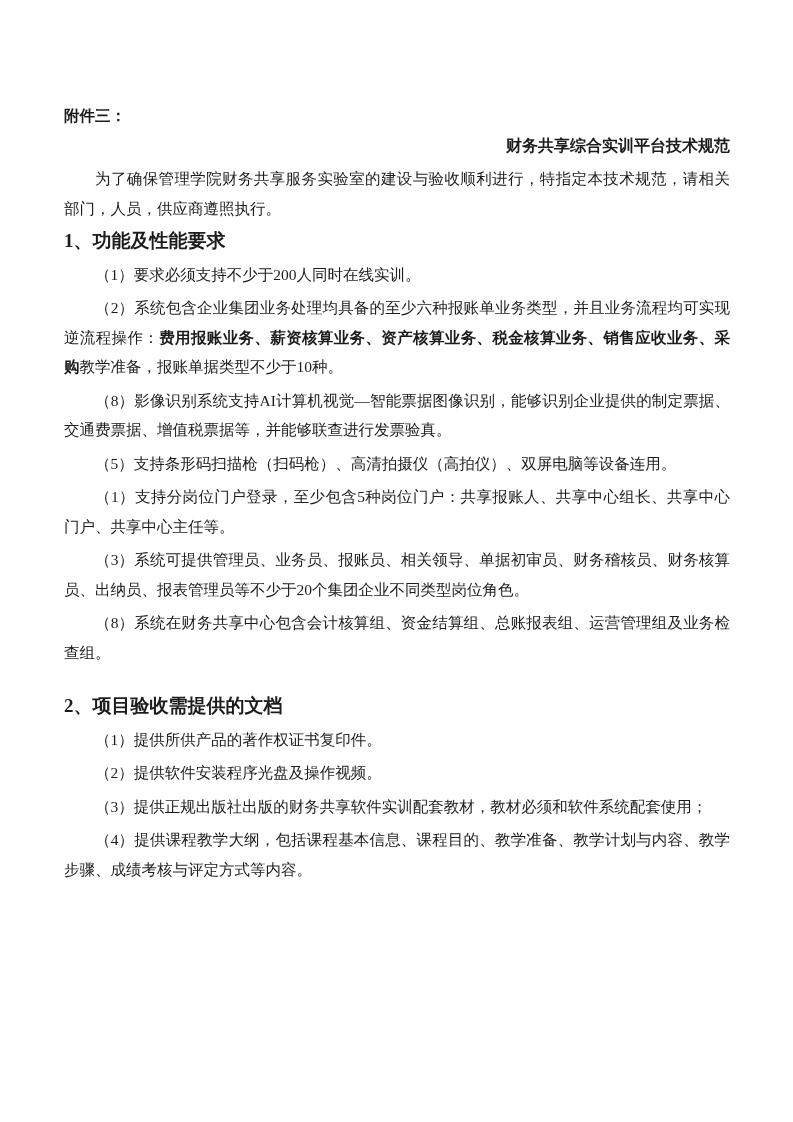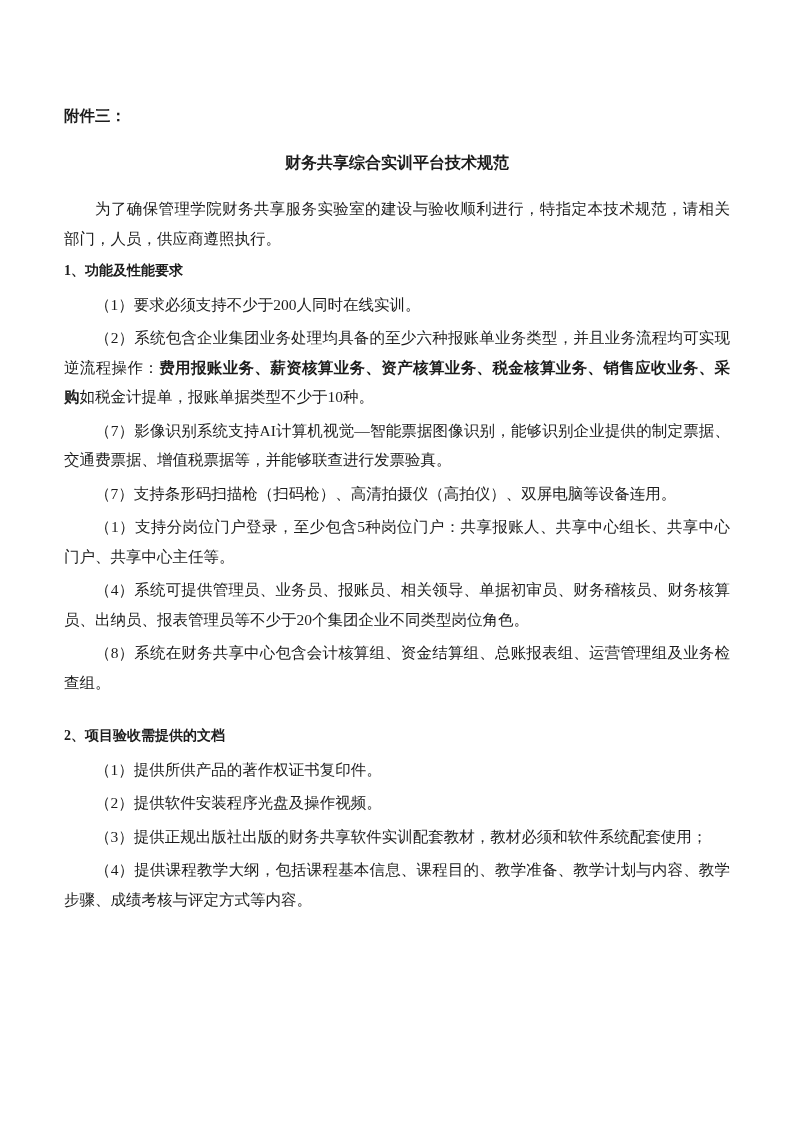--- a/index.html
+++ b/index.html
@@ -18,33 +18,33 @@
       top: 101px;
       width: 666px;
       font-size: 15.5px;
       line-height: 29.5px;
       text-align: justify;
     }
     .attachment-label {
       font-weight: bold;
     }
     .doc-title {
-      text-align: center;
+      text-align: right;
       text-indent: 0;
       font-weight: bold;
       font-size: 16px;
-      margin: 17px;
+      margin: 0;
     }
     .para {
       margin: 4px 0 3px 0;
       text-indent: 31px;
     }
     .sec-heading {
       font-weight: bold;
-      font-size: 14px;
+      font-size: 19px;
       margin: 0 0 3px 0;
       text-indent: 0;
     }
     .sec2-heading {
       margin-top: 24px;
     }
     .bold-run { font-weight: bold; }
     .page-number {
       position: absolute;
       top: 1036px;
@@ -65,31 +65,31 @@
     <div class="attachment-label">附件三：</div>
 
     <div class="doc-title">财务共享综合实训平台技术规范</div>
 
     <p class="para">为了确保管理学院财务共享服务实验室的建设与验收顺利进行，特指定本技术规范，请相关部门，人员，供应商遵照执行。</p>
 
     <div class="sec-heading">1、功能及性能要求</div>
 
     <p class="para"><span>（1）要求必须支持不少于200人同时在线实训。</span></p>
 
-    <p class="para"><span>（2）系统包含企业集团业务处理均具备的至少六种报账单业务类型，并且业务流程均可实现逆流程操作：</span><span class="bold-run">费用报账业务、薪资核算业务、资产核算业务、税金核算业务、销售应收业务、采购</span><span>如税金计提单，报账单据类型不少于10种。</span></p>
+    <p class="para"><span>（2）系统包含企业集团业务处理均具备的至少六种报账单业务类型，并且业务流程均可实现逆流程操作：</span><span class="bold-run">费用报账业务、薪资核算业务、资产核算业务、税金核算业务、销售应收业务、采购</span><span>教学准备，报账单据类型不少于10种。</span></p>
 
 
-    <p class="para"><span>（7）影像识别系统支持AI计算机视觉—智能票据图像识别，能够识别企业提供的制定票据、交通费票据、增值税票据等，并能够联查进行发票验真。</span></p>
+    <p class="para"><span>（8）影像识别系统支持AI计算机视觉—智能票据图像识别，能够识别企业提供的制定票据、交通费票据、增值税票据等，并能够联查进行发票验真。</span></p>
 
 
-    <p class="para"><span>（7）支持条形码扫描枪（扫码枪）、高清拍摄仪（高拍仪）、双屏电脑等设备连用。</span></p>
+    <p class="para"><span>（5）支持条形码扫描枪（扫码枪）、高清拍摄仪（高拍仪）、双屏电脑等设备连用。</span></p>
 
     <p class="para"><span>（1）支持分岗位门户登录，至少包含5种岗位门户：共享报账人、共享中心组长、共享中心门户、共享中心主任等。</span></p>
 
-    <p class="para"><span>（4）系统可提供管理员、业务员、报账员、相关领导、单据初审员、财务稽核员、财务核算员、出纳员、报表管理员等不少于20个集团企业不同类型岗位角色。</span></p>
+    <p class="para"><span>（3）系统可提供管理员、业务员、报账员、相关领导、单据初审员、财务稽核员、财务核算员、出纳员、报表管理员等不少于20个集团企业不同类型岗位角色。</span></p>
 
     <p class="para"><span>（8）系统在财务共享中心包含会计核算组、资金结算组、总账报表组、运营管理组及业务检查组。</span></p>
 
     <div class="sec-heading sec2-heading">2、项目验收需提供的文档</div>
 
     <p class="para"><span>（1）提供所供产品的著作权证书复印件。</span></p>
 
     <p class="para"><span>（2）提供软件安装程序光盘及操作视频。</span></p>
 
     <p class="para"><span>（3）提供正规出版社出版的财务共享软件实训配套教材，教材必须和软件系统配套使用；</span></p>

